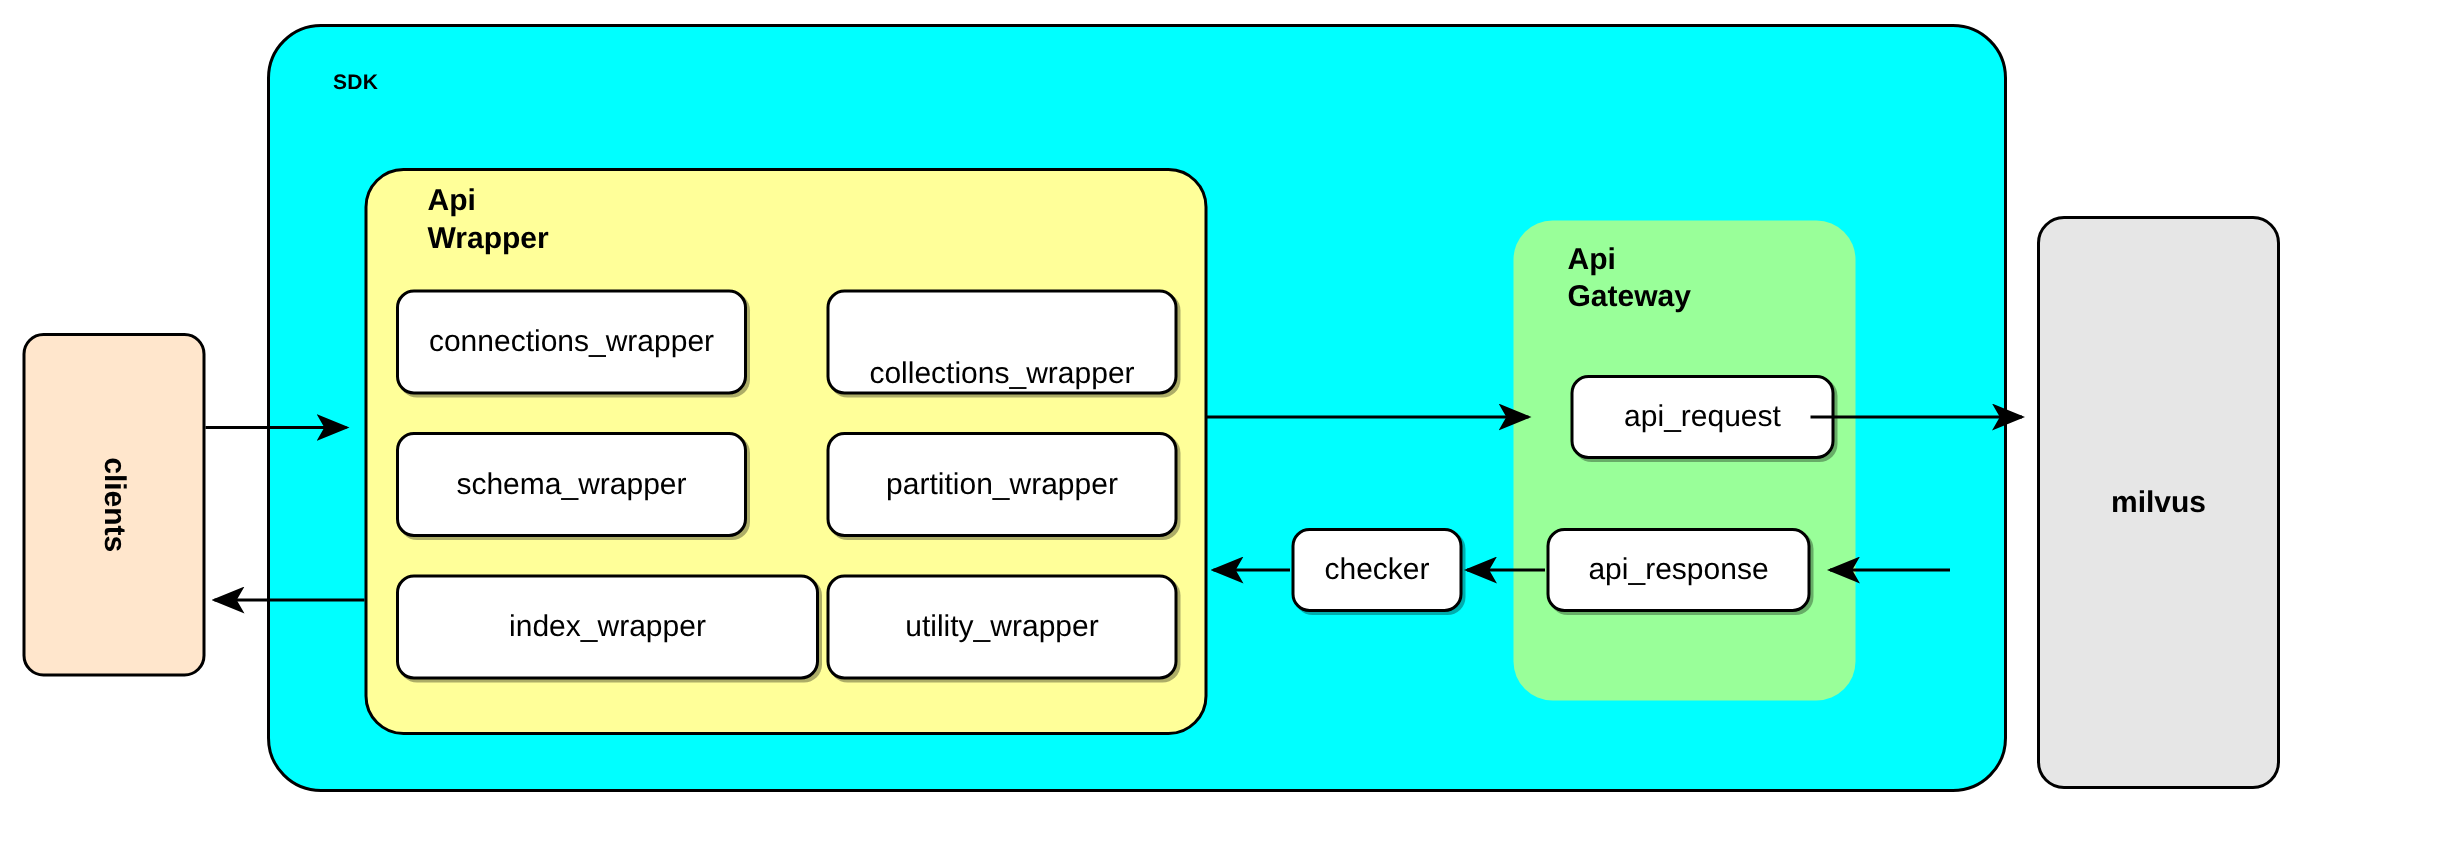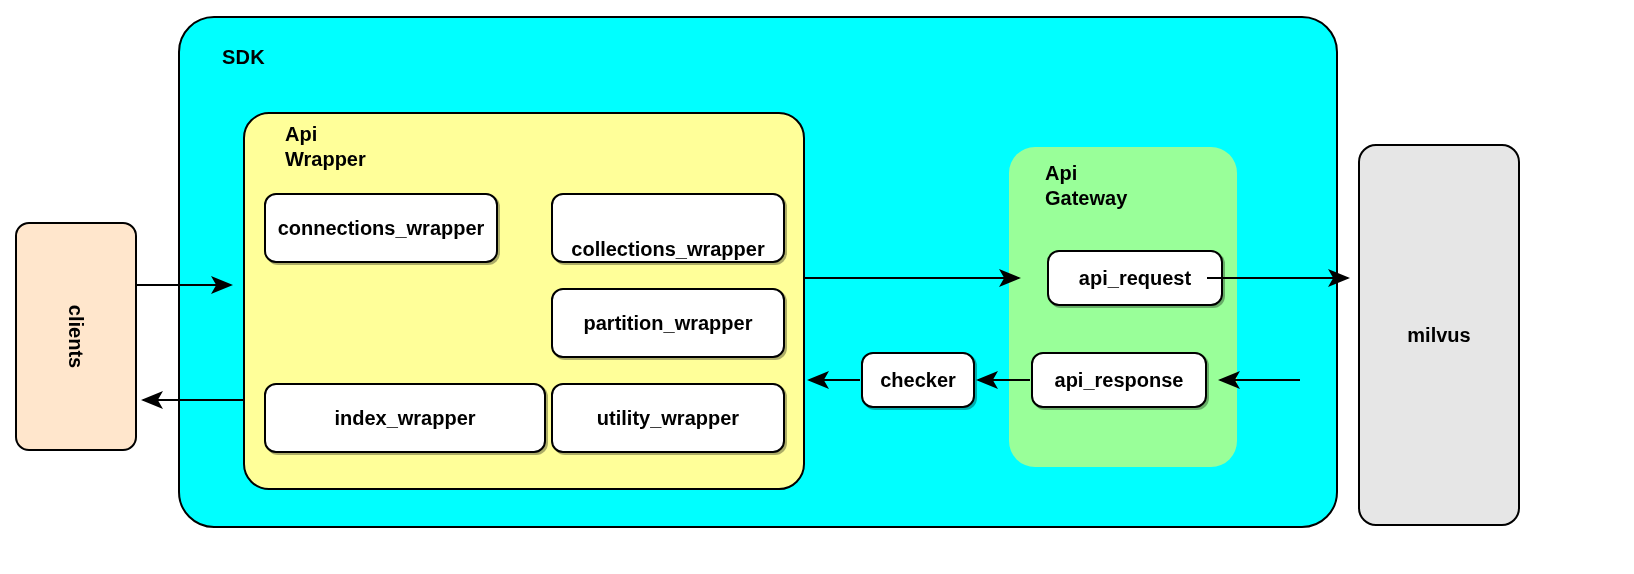--- a/index.html
+++ b/index.html
@@ -35,21 +35,21 @@
     height: 512px;
     background: #00ffff;
     border-radius: 36px;
     align-items: flex-start;
     justify-content: flex-start;
   }
   #sdk-label {
     position: absolute;
     left: 42px;
     top: 28px;
-    font-size: 20px;
+    font-size: 14px;
     font-weight: bold;
     letter-spacing: 0.2px;
   }
   #api-wrapper-container {
     left: 243px;
     top: 112px;
     width: 562px;
     height: 378px;
     background: #ffff99;
     border-radius: 26px;
@@ -81,21 +81,21 @@
     font-weight: bold;
     line-height: 1.25;
     text-align: left;
     white-space: pre-line;
   }
   
   .node {
     background: #ffffff;
     border-radius: 12px;
     font-size: 20px;
-    font-weight: bold;
+    font-weight: normal;
   }
   .shadowed { box-shadow: 2px 2px 0 rgba(0,0,0,0.32); }
   #clients-box {
     left: 15px;
     top: 222px;
     width: 122px;
     height: 229px;
     background: #ffe6cc;
     border-radius: 14px;
   }
@@ -148,20 +148,23 @@
   </div>
 
   <div class="box" id="api-wrapper-container">
     <span id="api-wrapper-label">Api
 Wrapper</span>
   </div>
 
   <div class="box node shadowed" id="connections-wrapper">
     <span>connections_wrapper</span>
   </div>
+  <div class="box node shadowed" id="schema-wrapper">
+    <span>schema_wrapper</span>
+  </div>
   <div class="box node shadowed" id="index-wrapper">
     <span>index_wrapper</span>
   </div>
   <div class="box node shadowed" id="collections-wrapper">
     <span>collections_wrapper</span>
   </div>
   <div class="box node shadowed" id="partition-wrapper">
     <span>partition_wrapper</span>
   </div>
   <div class="box node shadowed" id="utility-wrapper">

